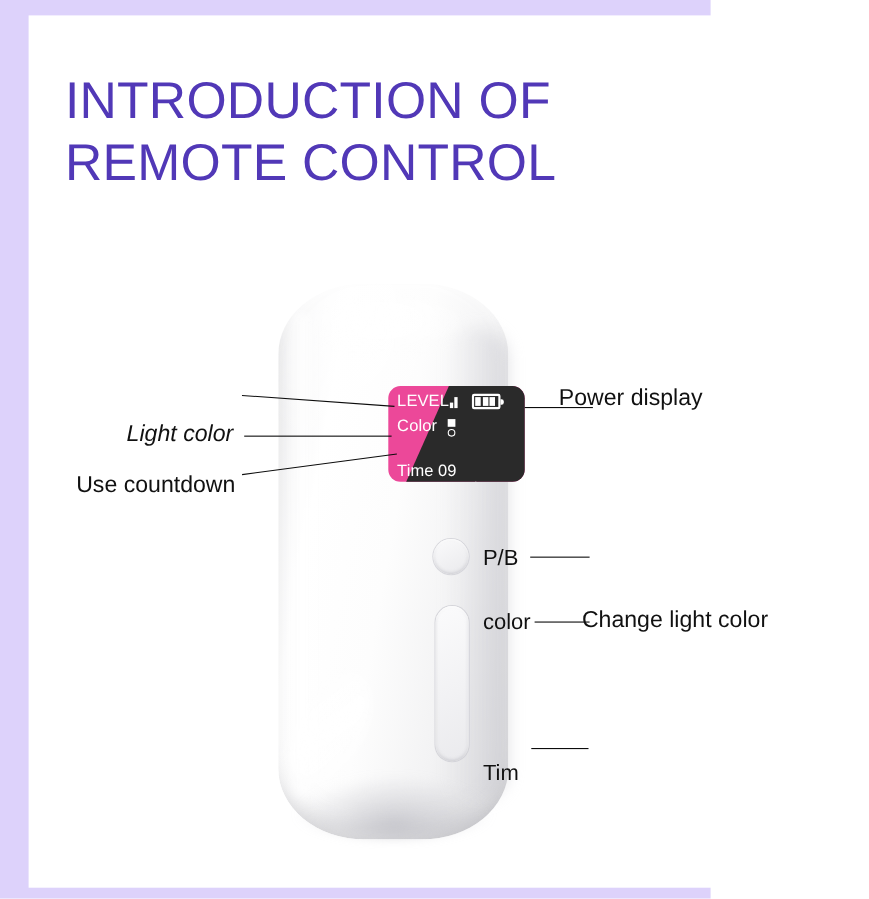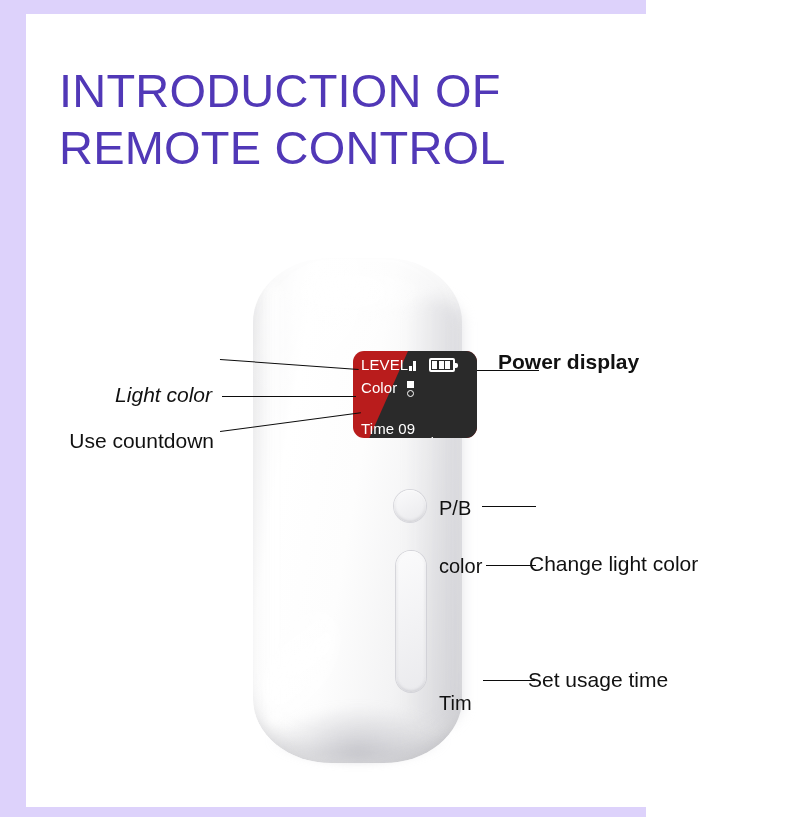--- a/index.html
+++ b/index.html
@@ -125,21 +125,21 @@
   }
 
   
   #display {
     position: absolute;
     left: 327px;
     top: 337px;
     width: 124px;
     height: 87px;
     border-radius: 11px;
-    background: #b91c1c;
+    background: #ec4899;
     overflow: hidden;
     color: #ffffff;
   }
   #display .screen-gloss {
     position: absolute;
     right: -34px;
     top: -34px;
     width: 120px;
     height: 170px;
     transform: rotate(24deg);
@@ -331,24 +331,23 @@
     <div class="label left" style="left:0px; top:368px; width:186px;font-style:italic;">Light color</div>
     <div class="lead" style="left:196px; top:382px; width:134px; transform: rotate(0deg);"></div>
 
     <div class="label left" style="left:0px; top:390px; width:186px;"></div>
     <div class="label left" style="left:0px; top:393px; width:0px;"></div>
 
     <div class="label left" style="left:0px; top:414px; width:188px;">Use countdown</div>
     <div class="lead" style="left:194px; top:417px; width:142px; transform: rotate(-7.6deg);"></div>
 
     <div class="lead" style="left:451px; top:356px; width:62px; transform: rotate(0deg);"></div>
-    <div class="label right" style="left:472px; top:335px; width:250px;font-weight:bold;">Power display</div>
+    <div class="label right" style="left:482px; top:335px; width:250px;">Power display</div>
 
     <div class="lead" style="left:456px; top:492px; width:54px; transform: rotate(0deg);"></div>
 
     <div class="lead" style="left:460px; top:551px; width:50px; transform: rotate(0deg);"></div>
     <div class="label right" style="left:503px; top:537px; width:262px;">Change light color</div>
 
     <div class="lead" style="left:457px; top:666px; width:52px; transform: rotate(0deg);"></div>
-    <div class="label right" style="left:502px; top:653px; width:246px;">Set usage time</div>
 
   </div>
 </div>
 
 </body></html>

